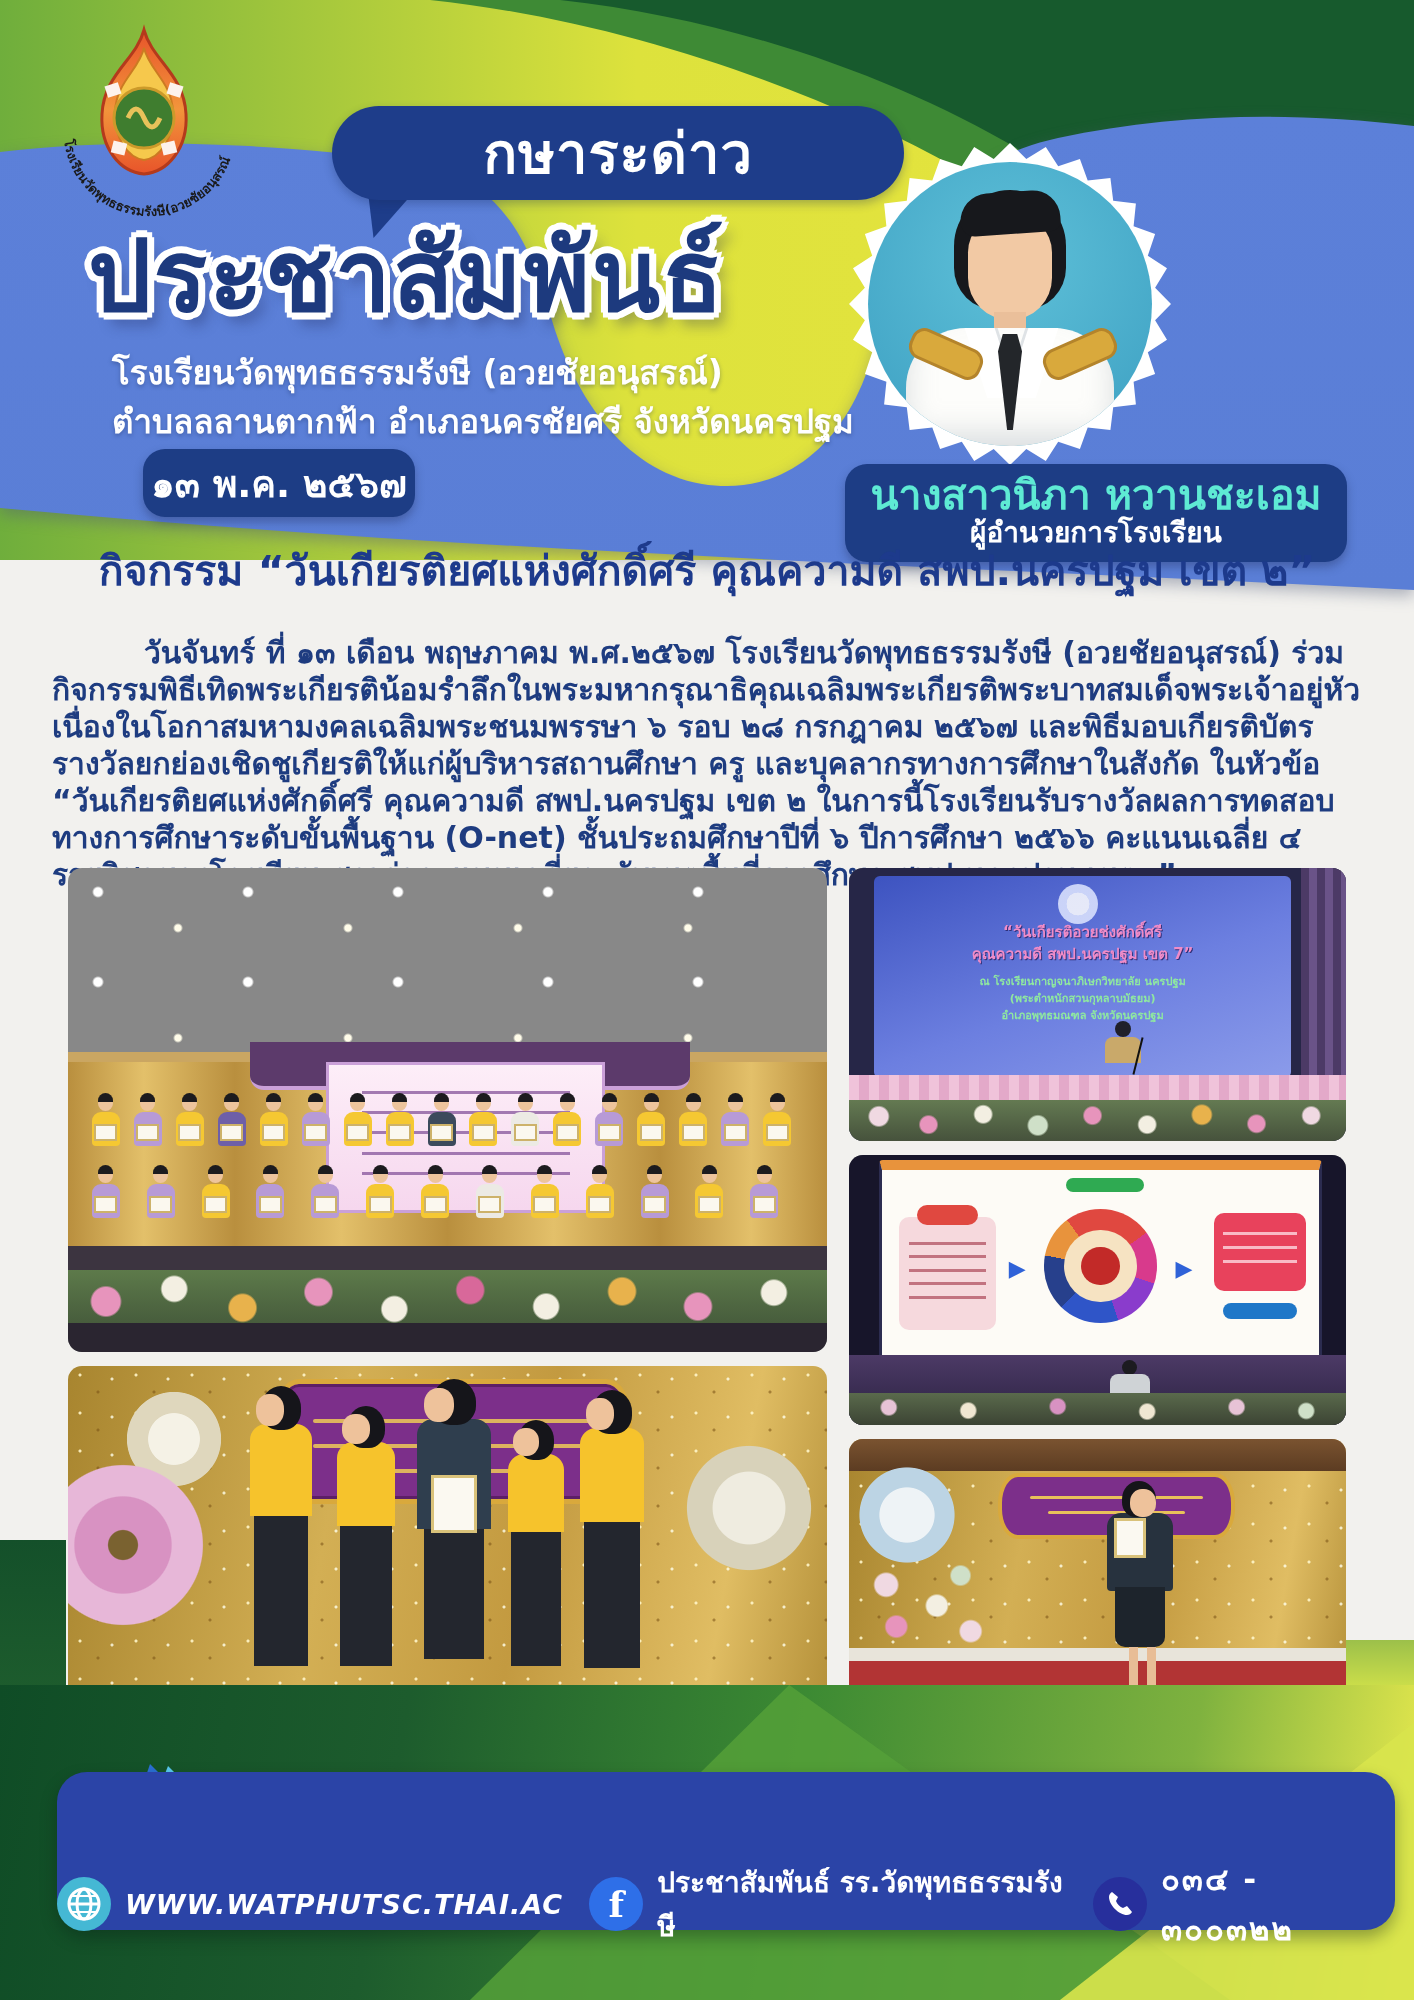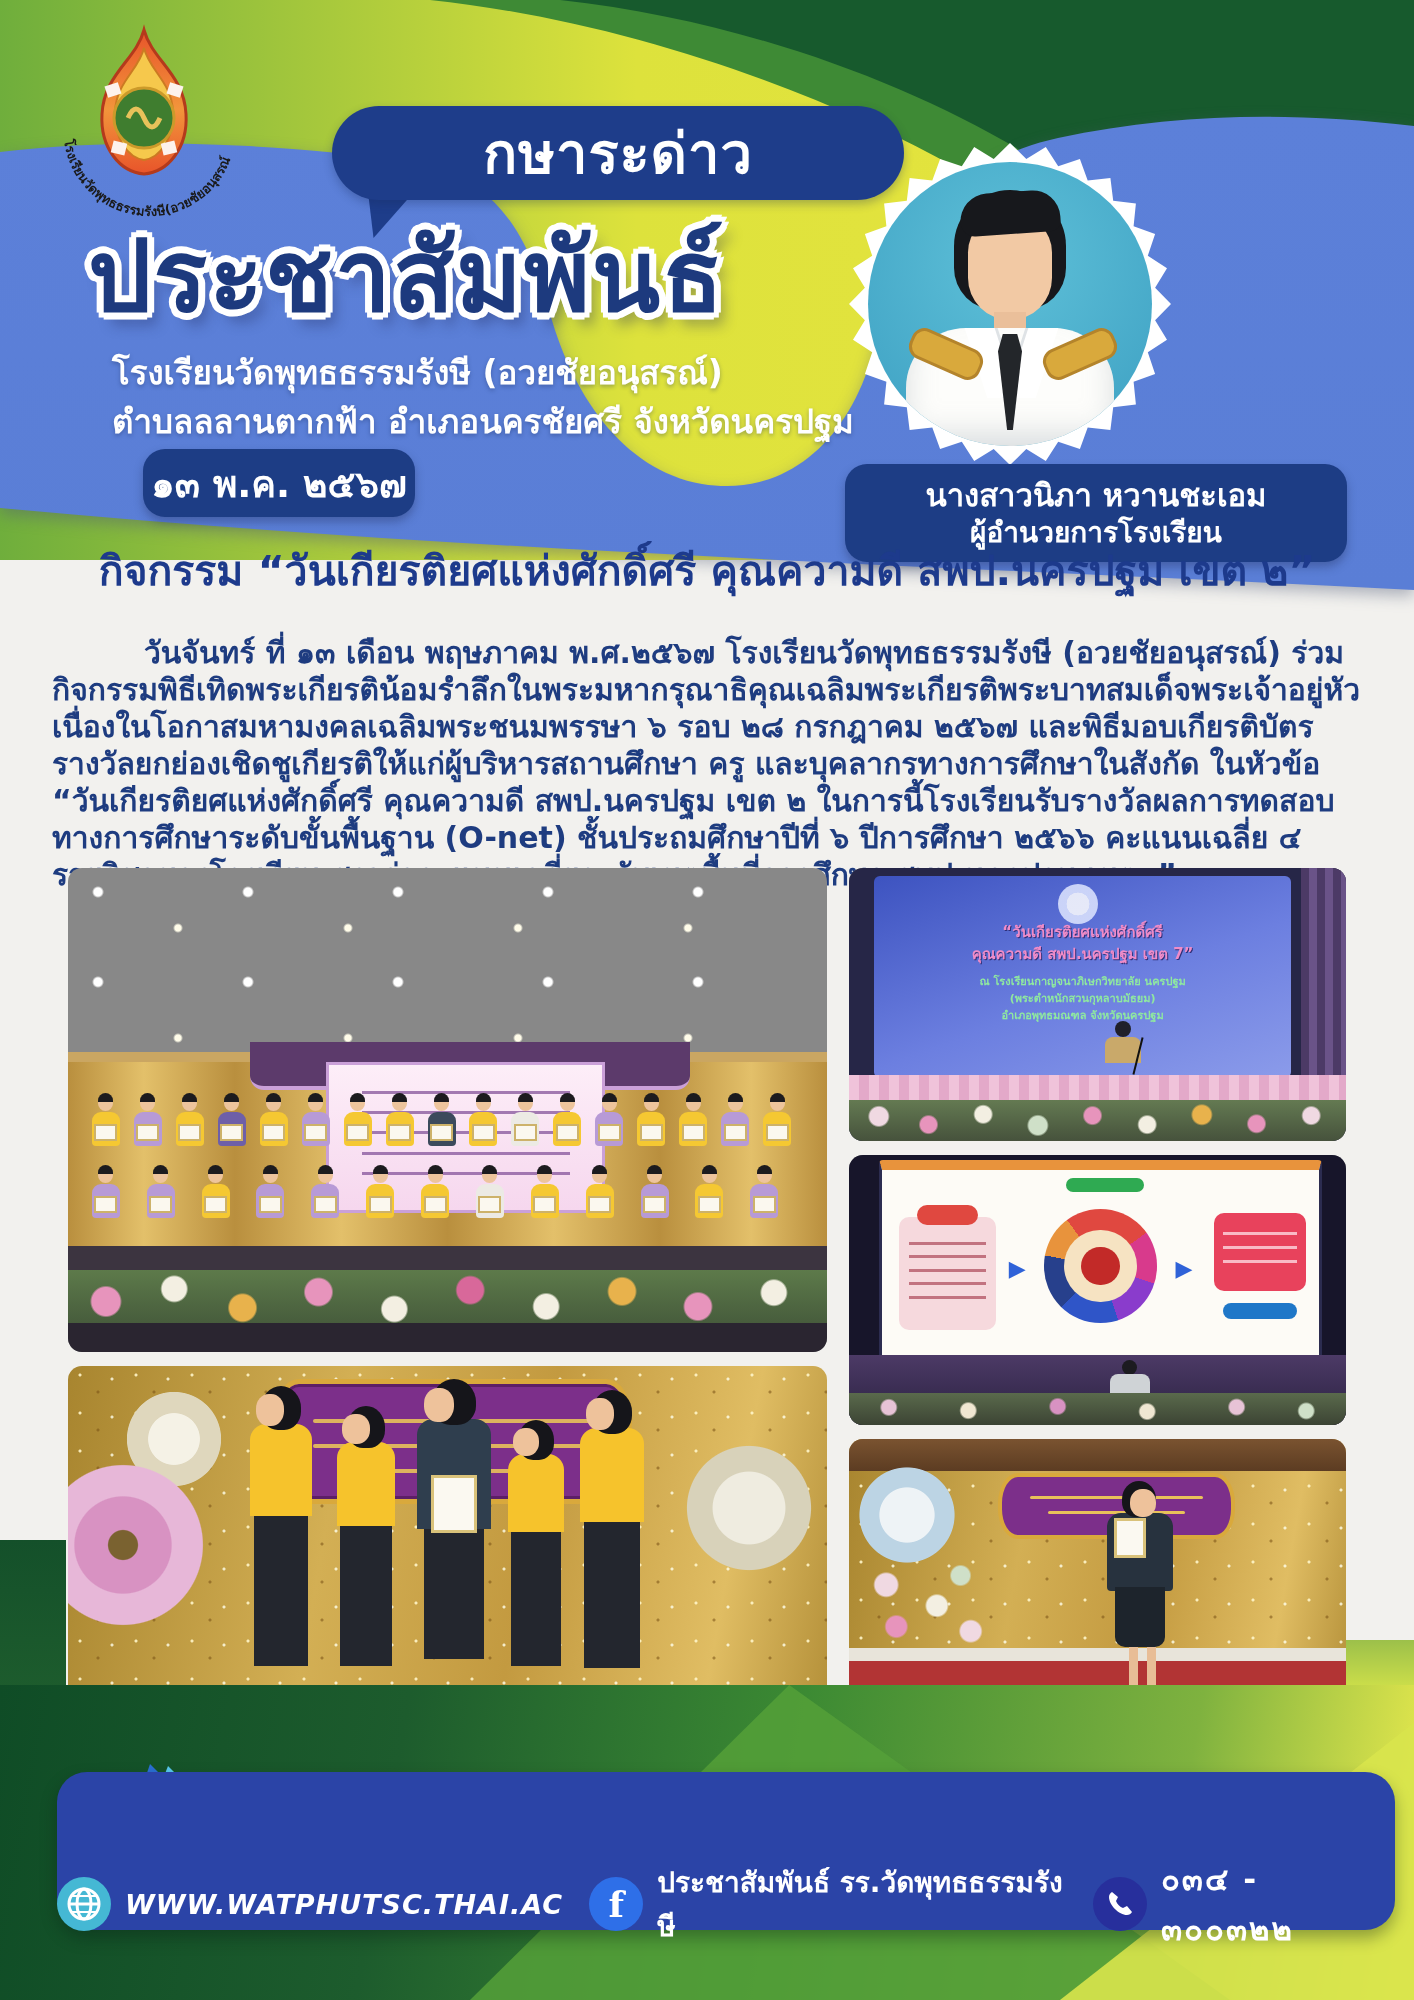--- a/index.html
+++ b/index.html
@@ -49,21 +49,21 @@
   .p-tie{position:absolute;left:130px;top:172px;width:24px;height:96px;background:#23262a;
      clip-path:polygon(20% 0,80% 0,100% 18%,62% 100%,38% 100%,0 18%);}
   .p-epL{position:absolute;left:40px;top:176px;width:70px;height:26px;background:#d9a93c;
      border:3px solid #b4842b;border-radius:13px;transform:rotate(24deg);}
   .p-epR{position:absolute;left:174px;top:176px;width:70px;height:26px;background:#d9a93c;
      border:3px solid #b4842b;border-radius:13px;transform:rotate(-24deg);}
 
   .name-badge{left:845px;top:464px;width:502px;height:98px;background:#1d3d85;border-radius:22px;
      display:flex;flex-direction:column;align-items:center;justify-content:center;
      box-shadow:0 5px 10px rgba(30,40,80,.35);}
-  .name-badge .l1{color:#ffffff;font-size:31px;font-weight:800;line-height:40px;text-align:center;}
+  .name-badge .l1{color:#5eead4;font-size:41px;font-weight:800;line-height:40px;text-align:center;}
   .name-badge .l2{color:#fff;font-size:28px;font-weight:700;line-height:36px;}
 
   
   .headline{left:40px;top:538px;width:1334px;text-align:center;font-size:41px;font-weight:800;
      color:#1d3a8c;}
   .body-text{left:52px;top:604px;width:1314px;font-size:30px;font-weight:600;color:#1e3c80;
      line-height:37px;text-indent:92px;}
 
   
   .photo-grid{left:68px;top:868px;width:1278px;display:flex;gap:22px;}
@@ -556,21 +556,21 @@
     </div>
 
     <div class="col-right">
 
       <div class="photo ph-c">
         <div class="c-room"></div>
         <div class="c-curtainR"></div>
         <div class="c-screen">
           <div class="c-logo"></div>
           <div class="c-title">
-            <div>“วันเกียรติยศแห่งศักดิ์ศรี</div>
+            <div>“วันเกียรติอวยช่งศักดิ์ศรี</div>
             <div>คุณความดี สพป.นครปฐม เขต 7”</div>
           </div>
           <div class="c-venue">
             <div>ณ โรงเรียนกาญจนาภิเษกวิทยาลัย นครปฐม</div>
             <div>(พระตำหนักสวนกุหลาบมัธยม)</div>
             <div>อำเภอพุทธมณฑล จังหวัดนครปฐม</div>
           </div>
         </div>
         <div class="c-speaker-head"></div>
         <div class="c-speaker-body"></div>

